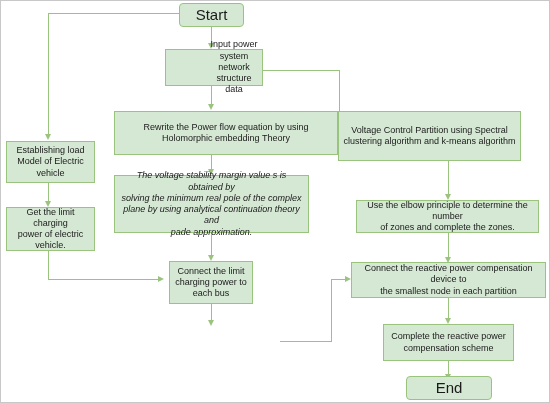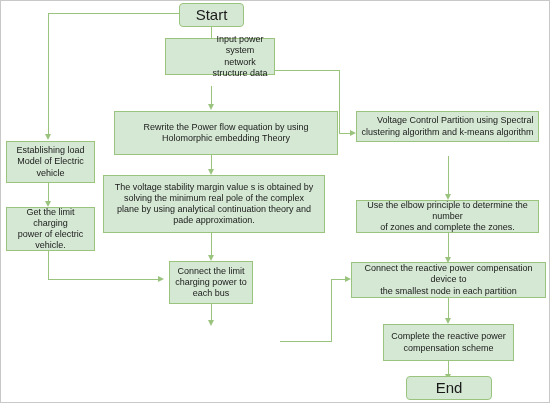--- a/index.html
+++ b/index.html
@@ -112,31 +112,31 @@
   <div class="edge v" style="left:447px; top:297px; height:20px;"></div>
   <div class="arrow down" style="left:443.5px; top:317px;"></div>
 
   <div class="edge v" style="left:447px; top:360px; height:13px;"></div>
   <div class="arrow down" style="left:443.5px; top:373px;"></div>
 
   <div class="node terminal" style="left:178px; top:2px; width:65px; height:24px;">
     <span class="txt">Start</span>
   </div>
 
-  <div class="node process" style="left:164px; top:37px; width:110px; height:37px;padding-left:44px;">
+  <div class="node process" style="left:164px; top:48px; width:98px; height:37px;padding-left:44px;">
     <span class="txt">Input power system
 network structure data</span>
   </div>
 
   <div class="node process" style="left:113px; top:110px; width:224px; height:44px;">
     <span class="txt">Rewrite the Power flow equation by using
 Holomorphic embedding Theory</span>
   </div>
 
-  <div class="node process" style="left:102px; top:174px; width:222px; height:58px;">
+  <div class="node process" style="left:113px; top:174px; width:195px; height:58px;font-style:italic;">
     <span class="txt">The voltage stability margin value s is obtained by
 solving the minimum real pole of the complex
 plane by using analytical continuation theory and
 pade approximation.</span>
   </div>
 
   <div class="node process" style="left:5px; top:140px; width:89px; height:42px;">
     <span class="txt">Establishing load
 Model of Electric
 vehicle</span>
@@ -148,21 +148,21 @@
 vehicle.</span>
   </div>
 
   <div class="node process" style="left:168px; top:260px; width:84px; height:43px;">
     <span class="txt">Connect the limit
 charging power to
 each bus</span>
   </div>
 
 
-  <div class="node process" style="left:355px; top:110px; width:183px; height:31px;text-align:right;">
+  <div class="node process" style="left:337px; top:110px; width:183px; height:50px;">
     <span class="txt">Voltage Control Partition using Spectral
 clustering algorithm and k-means algorithm</span>
   </div>
 
   <div class="node process" style="left:355px; top:199px; width:183px; height:33px;">
     <span class="txt">Use the elbow principle to determine the number
 of zones and complete the zones.</span>
   </div>
 
   <div class="node process" style="left:350px; top:261px; width:195px; height:36px;">

